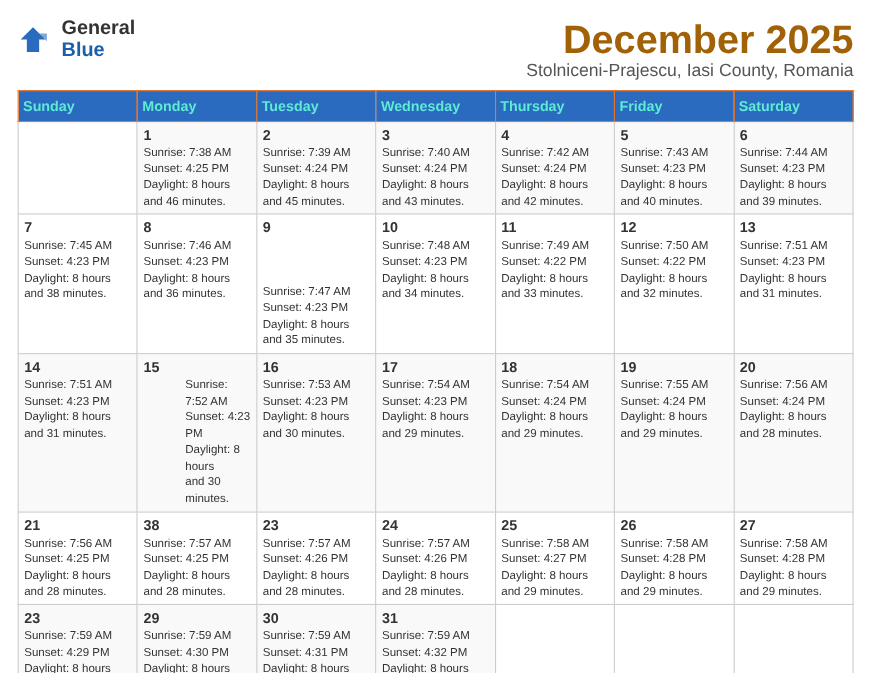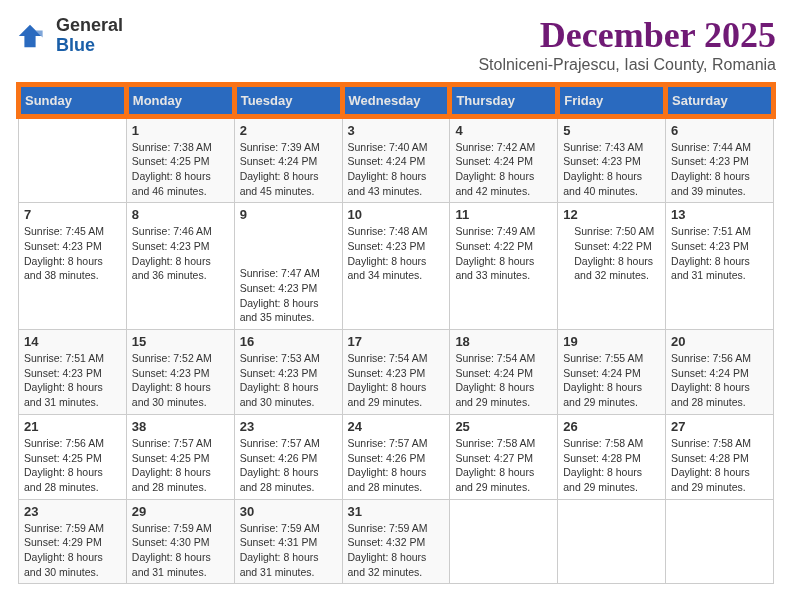--- a/index.html
+++ b/index.html
@@ -31,41 +31,40 @@
     .logo-icon {
       width: 28px;
       height: 28px;
     }
     .title-area {
       text-align: right;
     }
     .month-title {
       font-size: 36px;
       font-weight: bold;
-      color: #701a75;
+      color: #a16207;
       line-height: 1.1;
-      font-family: Liberation Serif, serif;
     }
     .location {
       font-size: 16px;
       color: #555;
     }
     table {
       width: 100%;
       border-collapse: collapse;
       font-size: 11px;
     }
     thead tr th {
       background-color: #2a6abf;
-      color: #e5e5e5;
+      color: #5eead4;
       padding: 6px 4px;
       text-align: left;
       font-size: 13px;
       font-weight: bold;
-      border: 5px solid #f97316;
+      border: 1px solid #f97316;
     }
     tbody tr td {
       border: 1px solid #ccc;
       padding: 4px 5px;
       vertical-align: top;
       width: calc(100% / 7);
       min-height: 70px;
       background: #fff;
     }
     tbody tr:nth-child(odd) td {
@@ -196,21 +195,21 @@
         </td>
         <td>
           <span class="day-num">11</span>
           <div class="day-info" style="white-space: pre-line;">Sunrise: 7:49 AM
 Sunset: 4:22 PM
 Daylight: 8 hours
 and 33 minutes.</div>
         </td>
         <td>
           <span class="day-num">12</span>
-          <div class="day-info" style="white-space: pre-line; margin-left: 11px;">Sunrise: 7:50 AM
+          <div class="day-info" style="white-space: pre-line;">Sunrise: 7:50 AM
 Sunset: 4:22 PM
 Daylight: 8 hours
 and 32 minutes.</div>
         </td>
         <td>
           <span class="day-num">13</span>
           <div class="day-info" style="white-space: pre-line;">Sunrise: 7:51 AM
 Sunset: 4:23 PM
 Daylight: 8 hours
 and 31 minutes.</div>
@@ -219,21 +218,21 @@
       <tr>
         <td>
           <span class="day-num">14</span>
           <div class="day-info" style="white-space: pre-line;">Sunrise: 7:51 AM
 Sunset: 4:23 PM
 Daylight: 8 hours
 and 31 minutes.</div>
         </td>
         <td>
           <span class="day-num">15</span>
-          <div class="day-info" style="white-space: pre-line;">Sunrise: 7:52 AM
+          <div class="day-info" style="white-space: pre-line; margin-left: 38px;">Sunrise: 7:52 AM
 Sunset: 4:23 PM
 Daylight: 8 hours
 and 30 minutes.</div>
         </td>
         <td>
           <span class="day-num">16</span>
           <div class="day-info" style="white-space: pre-line;">Sunrise: 7:53 AM
 Sunset: 4:23 PM
 Daylight: 8 hours
 and 30 minutes.</div>

